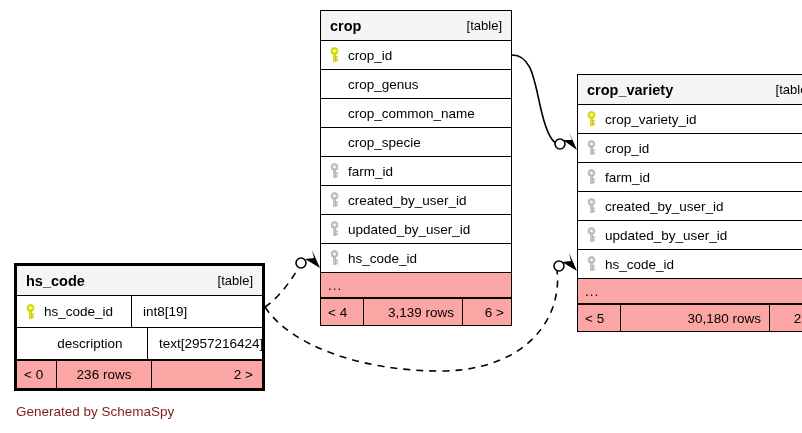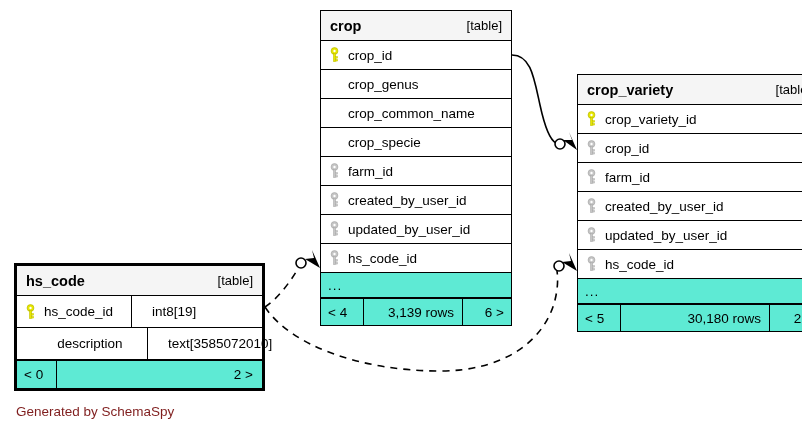--- a/index.html
+++ b/index.html
@@ -30,21 +30,21 @@
     top: 0;
     width: 802px;
     height: 433px;
     pointer-events: none;
     z-index: 1;
   }
 
   
   .table-box {
     position: absolute;
-    background: #5eead4;
+    background: #fca5a5;
     border: 1px solid #000000;
     box-sizing: border-box;
     z-index: 2;
   }
   .table-box.focal {
     border: 3px solid #000000;
   }
 
   .tbl-header {
     display: flex;
@@ -89,21 +89,21 @@
     white-space: nowrap;
   }
   .cell-name.centered { justify-content: center; padding-left: 0; margin-left: 16px; }
   .cell-type {
     flex: 0 0 auto;
     display: flex;
     align-items: center;
     height: 100%;
     box-sizing: border-box;
     border-left: 1px solid #000000;
-    padding-left: 20px;
+    padding-left: 11px;
     padding-right: 5px;
     white-space: nowrap;
   }
 
   .key {
     flex: 0 0 auto;
     width: 13px;
     height: 16px;
     margin-right: 7px;
     display: inline-block;
@@ -464,24 +464,25 @@
         </span>
         <span class="col-label">hs_code_id</span>
       </span>
       <span class="cell-type">int8[19]</span>
     </div>
 
     <div class="tbl-row">
       <span class="cell-name centered">
         <span class="col-label">description</span>
       </span>
-      <span class="cell-type">text[3585072010]</span>
+      <span class="cell-type">text[2957216424]</span>
     </div>
 
     <div class="tbl-footer two-col">
       <span class="foot-prev">&lt; 0</span>
+      <span class="foot-rows">236 rows</span>
       <span class="foot-next">2 &gt;</span>
     </div>
   </div>
 
   <div id="gen-caption">Generated by SchemaSpy</div>
 
 </div>
 
 </body></html>

